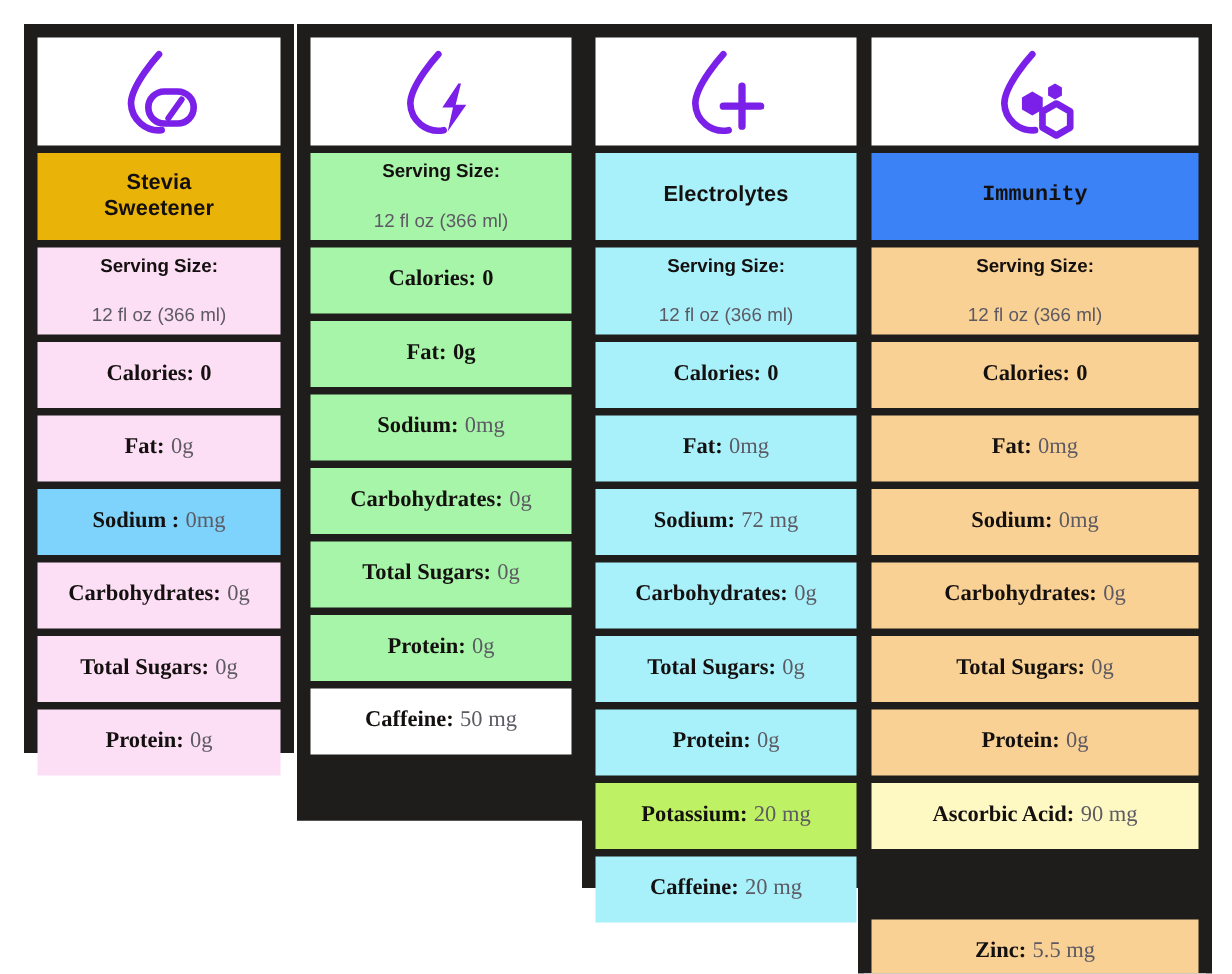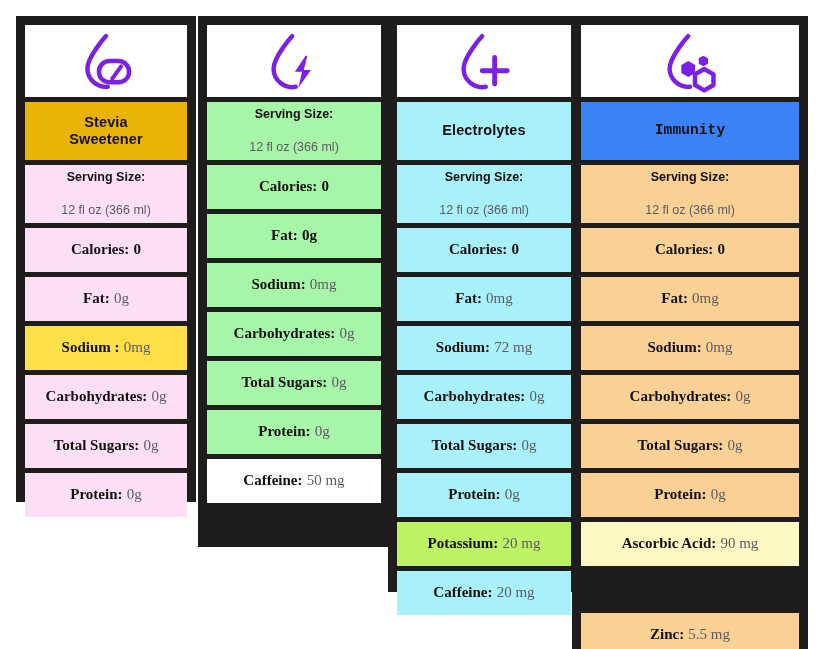--- a/index.html
+++ b/index.html
@@ -125,21 +125,21 @@
       <div class="cell data-cell" style="background: rgb(252, 222, 245);">
         <span class="lbl">Calories:</span>
         <span class="sp"></span>
         <span class="val strong">0</span>
       </div>
       <div class="cell data-cell" style="background: rgb(252, 222, 245);">
         <span class="lbl">Fat:</span>
         <span class="sp"></span>
         <span class="val">0g</span>
       </div>
-      <div class="cell data-cell" style="background: #fde047;">
+      <div class="cell data-cell" style="background: #7dd3fc;">
         <span class="lbl">Sodium :</span>
         <span class="sp"></span>
         <span class="val">0mg</span>
       </div>
       <div class="cell data-cell" style="background: rgb(252, 222, 245);">
         <span class="lbl">Carbohydrates:</span>
         <span class="sp"></span>
         <span class="val">0g</span>
       </div>
       <div class="cell data-cell" style="background: rgb(252, 222, 245);">

